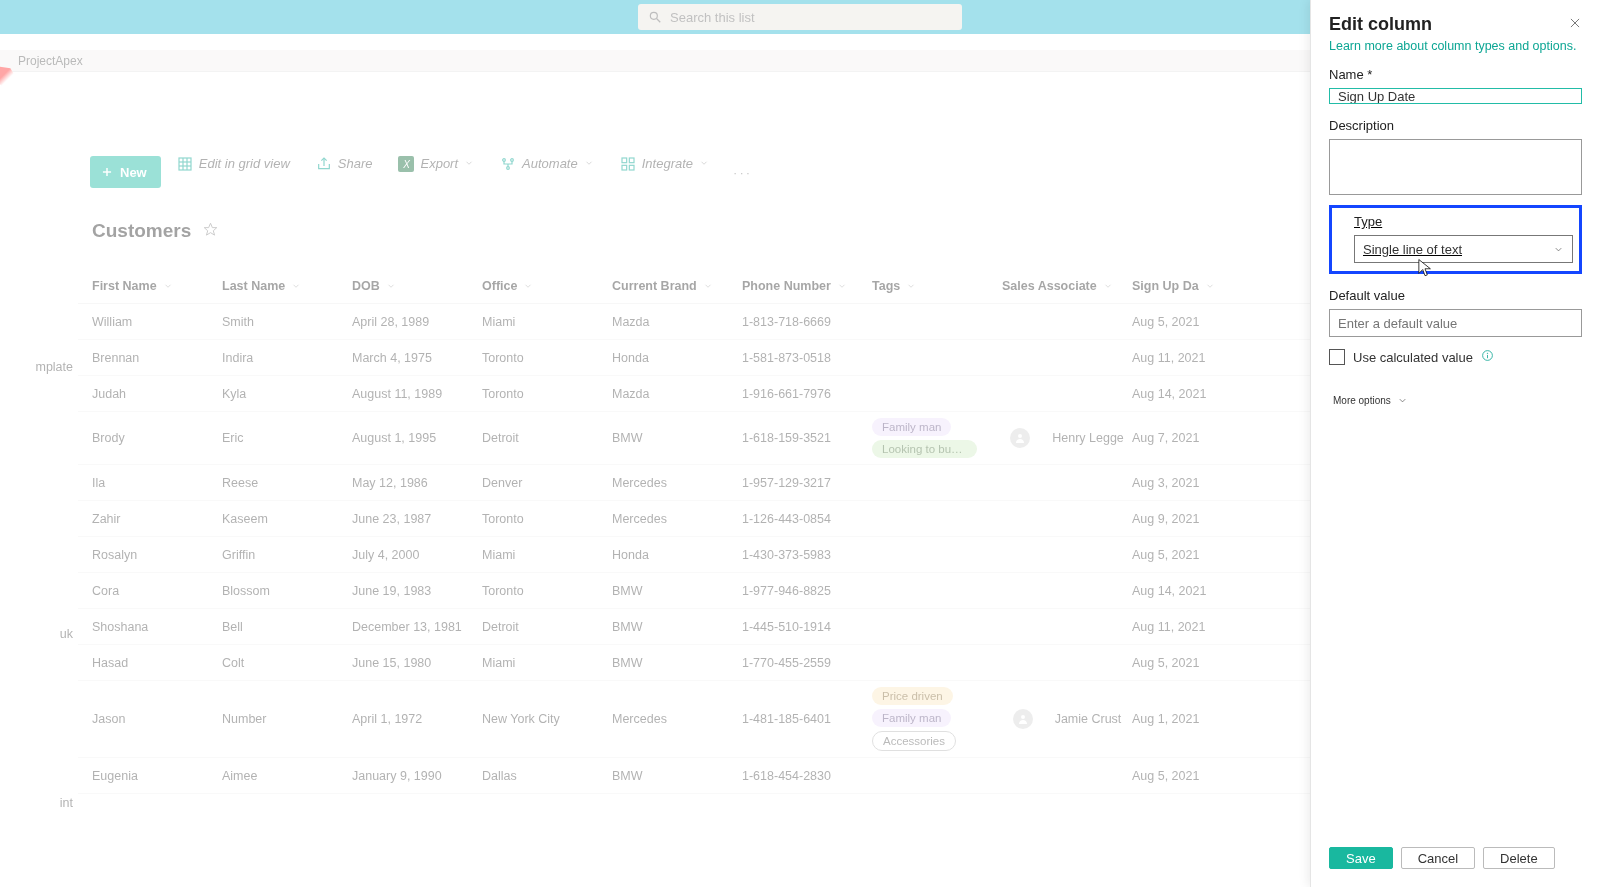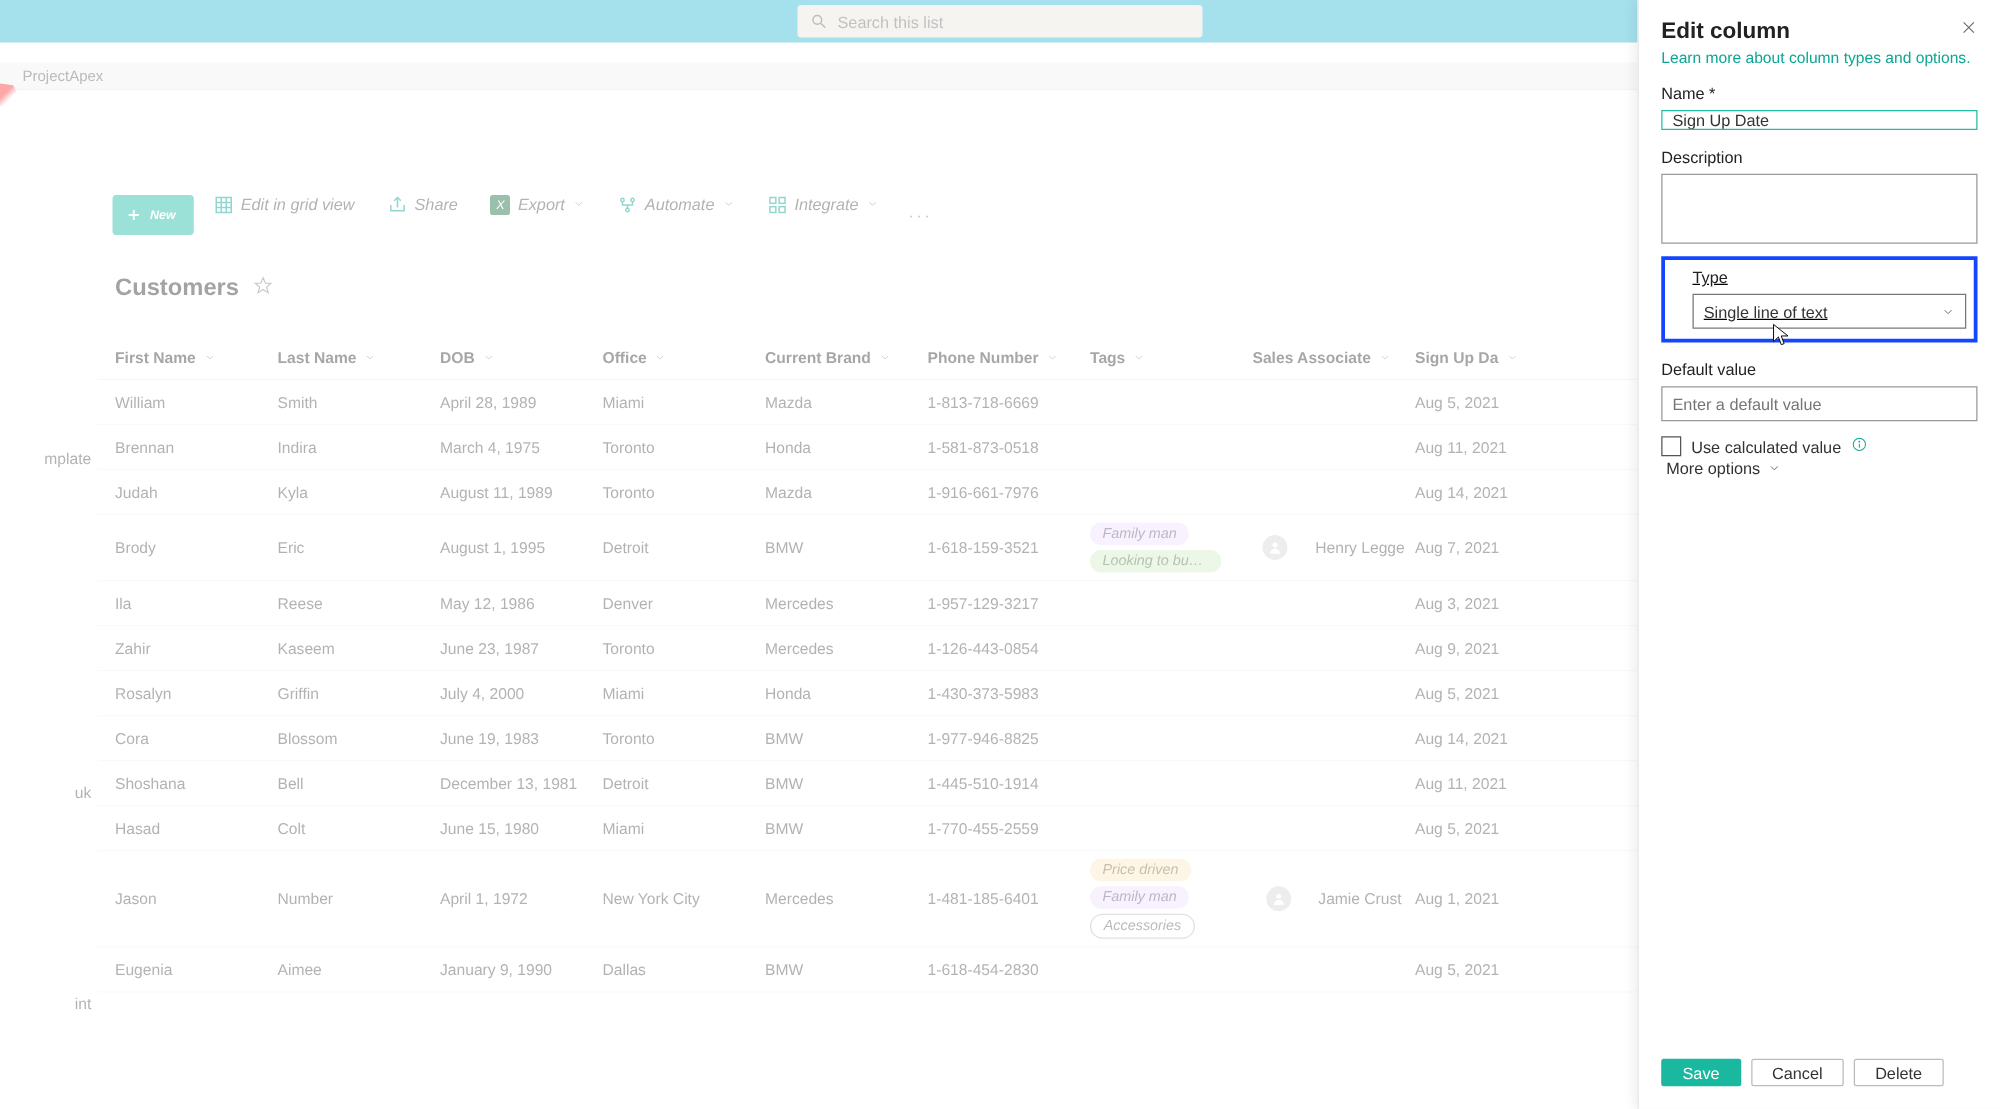--- a/index.html
+++ b/index.html
@@ -14,41 +14,41 @@
 
 .crumb { position: absolute; top: 34px; left: 0; right: 0; height: 22px; background: #f3f2f1; display: flex; align-items: center; padding-left: 18px; color: #666; font-size: 12px; border-bottom: 1px solid #e5e5e5; margin-top: 16px; }
 
 
 .left-frag { position: absolute; left: -55px; width: 130px; top: 56px; bottom: 0; color: #555; font-size: 12px; }
 .left-frag div { position: absolute; }
 .logo-stub { left: 50px; top: 10px; width: 22px; height: 22px; background: linear-gradient(135deg, #ff3b3b 40%, #fff 60%); clip-path: polygon(0 0, 70% 10%, 100% 60%, 40% 100%, 0 60%); }
 
 
 .cmdbar { position: absolute; top: 150px; left: 90px; right: 0; height: 44px; display: flex; align-items: center; gap: 6px; color: #555; font-size: 13px; }
-.new-btn { background: #22bca7; color: #fff; height: 32px; padding: 0 14px 0 10px; border-radius: 3px; display: flex; align-items: center; gap: 6px; font-weight: 600; font-size: 10px; font-style: italic; }
+.new-btn { background: #22bca7; color: #fff; height: 32px; padding: 0 14px 0 10px; border-radius: 3px; display: flex; align-items: center; gap: 6px; font-weight: 600; font-size: 13px; }
 .cmd-item { display: flex; gap: 6px; padding: 0 10px; height: 32px; cursor: default; font-style: italic; }
 .cmd-item svg, .cmd-item .ico { width: 16px; height: 16px; }
 .chev { width: 10px; height: 10px; }
 .chev svg { width: 10px; height: 10px; stroke: #777; fill: none; stroke-width: 1.5; }
 .ellipsis { color: #888; letter-spacing: 2px; padding: 0 8px; }
 
 
 .list-title { position: absolute; top: 220px; left: 92px; display: flex; align-items: center; gap: 12px; }
 .list-title h2 { font-size: 19px; font-weight: 600; color: #333; }
 .star svg { width: 15px; height: 15px; fill: none; stroke: #888; stroke-width: 1.5; }
 
 
 .tbl { position: absolute; top: 268px; left: 78px; right: 0; bottom: 0; overflow: hidden; }
 .tbl-head, .tbl-row { display: grid; grid-template-columns: 130px 130px 130px 130px 130px 130px 130px 130px 120px; align-items: center; min-height: 36px; font-size: 12.5px; color: #555; }
 .tbl-head { font-weight: 600; color: #3a3a3a; height: 34px; border-bottom: 1px solid #eee; padding-left: 14px; }
 .tbl-head .th { display: flex; align-items: center; gap: 6px; }
 .tbl-head .th svg { width: 10px; height: 10px; stroke: #888; fill: none; stroke-width: 1.5; }
 .tbl-body { }
 .tbl-row { border-bottom: 1px solid #f2f2f2; padding: 6px 0 6px 14px; }
-.tags-cell { display: flex; flex-direction: column; gap: 4px; align-items:flex-start;font-style:italic; }
+.tags-cell { display: flex; flex-direction: column; gap: 4px; align-items:flex-start; }
 .tag { display:inline-block; padding: 3px 10px; border-radius: 11px; font-size: 11.5px; max-width: 105px; white-space: nowrap; overflow: hidden; text-overflow: ellipsis; }
 .tag.family { background: #eee2fb; color: #6b5c86; }
 .tag.looking { background: #d4edc9; color: #5a7a4f; }
 .tag.price { background: #fbe9c6; color: #8a7142; }
 .tag.acc { background: #fff; border: 1px solid #bbb; color: #666; }
 .assoc { display: flex; align-items: center; gap: 22px; justify-content: center; }
 .avatar { width: 20px; height: 20px; border-radius: 50%; background: #d8d8d8; display:flex; align-items:center; justify-content:center; }
 .avatar svg { width: 12px; height: 12px; fill: #fff; }
 
 
@@ -67,21 +67,21 @@
 .type-box { border: 3px solid #1446ff; padding: 6px 6px 8px 22px; margin-top: 10px; text-decoration: underline; }
 .type-box .fld-label { margin-top: 0; }
 .select { position: relative; width: 100%; height: 28px; border: 1px solid #777; background: #fff; display:flex; align-items:center; padding: 0 8px; font-size: 13px; color: #333; justify-content:space-between; }
 .select svg { width: 11px; height: 11px; stroke:#555; fill:none; stroke-width:1.5; }
 .cursor { position: absolute; left: 62px; top: 22px; width: 16px; height: 20px; pointer-events:none; }
 .cursor svg { width: 16px; height: 20px; fill:#fff; stroke:#000; stroke-width:1; }
 .def-input { width: 100%; height: 28px; border: 1px solid #999; padding: 0 8px; font-size: 13px; color: #888; }
 .chk-row { display:flex; align-items:center; gap:8px; margin-top: 12px; font-size: 13px; color:#333; }
 .chk { width: 16px; height: 16px; border: 1px solid #555; background:#fff; }
 .info svg { width:13px;height:13px; stroke:#0da694; fill:none; stroke-width:1.5; }
-.more-opt { margin-top: 2px; font-size: 13px; color:#333; display:flex; align-items:center; gap:6px; padding-left:4px;}
+.more-opt { margin-top: 30px; font-size: 10px; color:#333; display:flex; align-items:center; gap:6px; padding-left:4px;}
 .more-opt svg { width:11px;height:11px; stroke:#555; fill:none; stroke-width:1.5; }
 .panel-foot { margin-top:auto; display:flex; gap:8px; padding-top:10px; padding-bottom:4px; }
 .btn { height: 22px; padding: 0 16px; font-size: 13px; border-radius: 2px; border:1px solid #bbb; background:#fff; color:#333; cursor:pointer; }
 .btn.primary { background:#19b89f; color:#fff; border-color:#19b89f; }
 
 
 .cutlabel { color:#555; font-size:12.5px; overflow:hidden; text-align:right; padding-right:2px; }
 </style>
 </head>
 <body>

